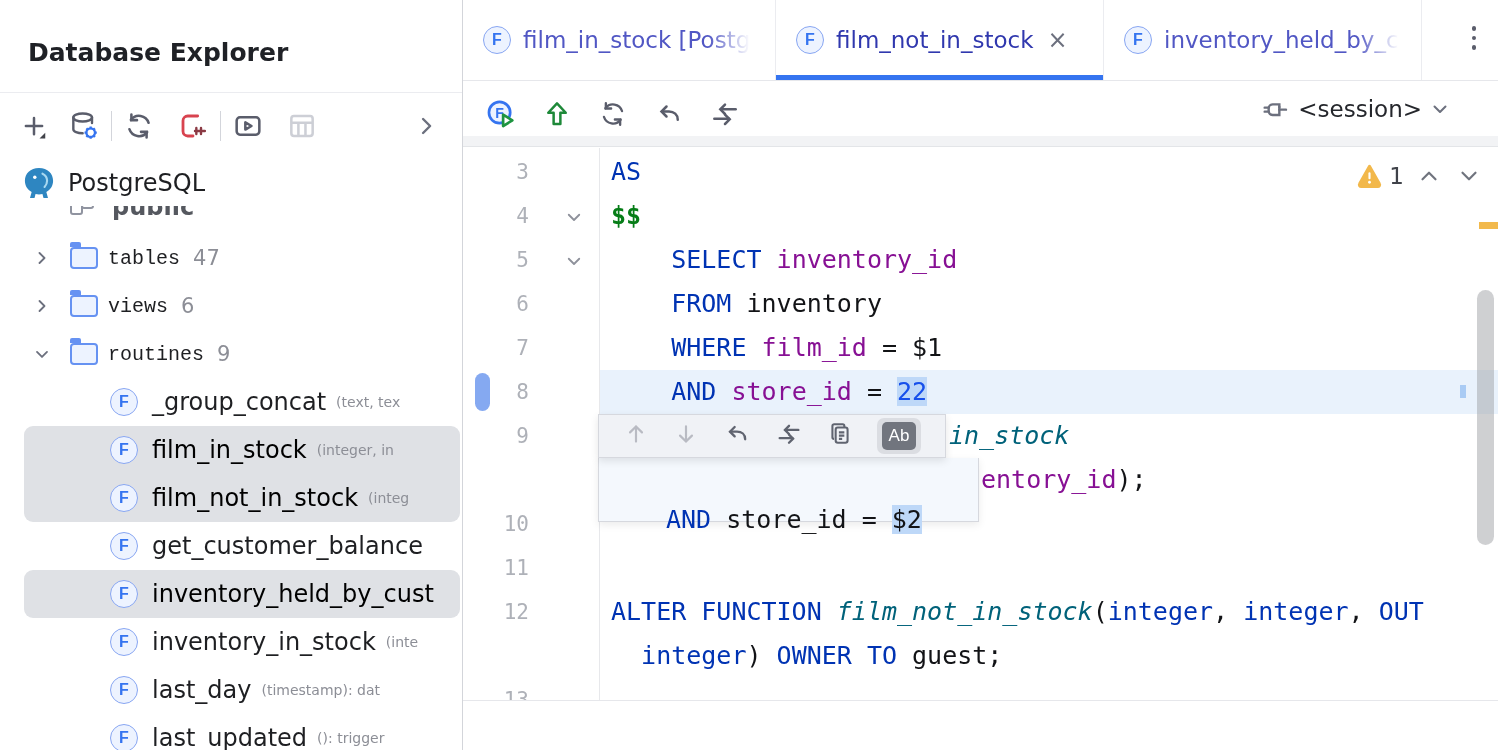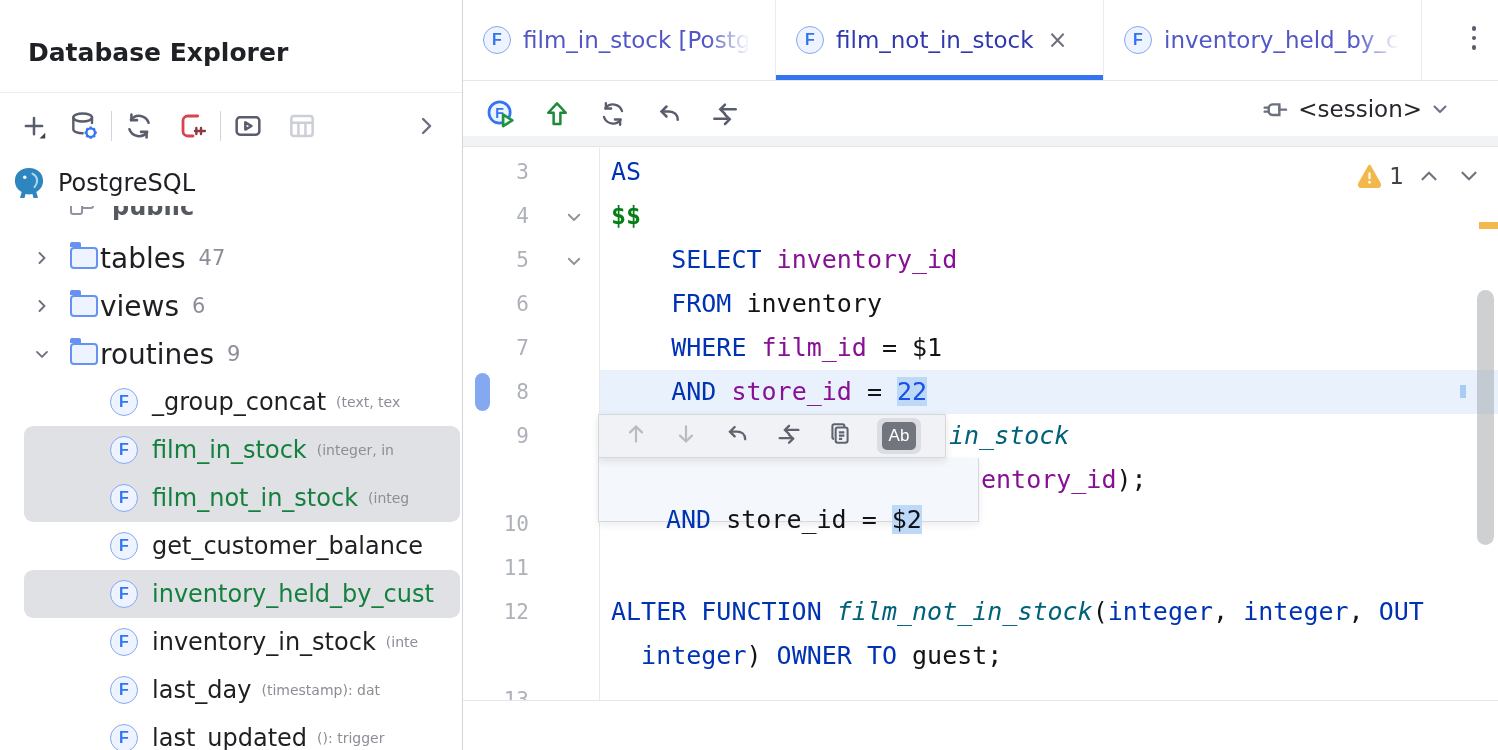--- a/index.html
+++ b/index.html
@@ -11,33 +11,33 @@
   .left-panel { position:absolute; left:0; top:12px; width:462px; height:750px; background:#fff; }
   .lp-header { height:81px; border-bottom:1px solid #EBECF0; display:flex; align-items:center; padding-left:28px; }
   .lp-title { font-size:25px; font-weight:bold; color:#1F2126; }
   .lp-toolbar { height:66px; display:flex; align-items:center; padding-left:16px; }
   .tbtn { display:flex; align-items:center; justify-content:center; width:36px; height:36px; border-radius:6px; flex:none; }
   .vsep { width:1px; height:30px; background:#D3D5DB; margin:0 9px; flex:none; }
 
   
   .tree { position:absolute; left:0; top:148px; width:462px; height:602px; overflow:hidden; }
   .tree-row { display:flex; align-items:center; white-space:nowrap; overflow:hidden; }
-  .row-pg { position:absolute; left:0; top:0; width:100%; height:46px; background:#fff; z-index:3; padding-left:10px; gap:10px; }
+  .row-pg { position:absolute; left:0; top:0; width:100%; height:46px; background:#fff; z-index:3; padding-left:20px; gap:10px; }
   .row-pg .lbl { font-size:24px; color:#1E1F22; }
   .row-public { position:absolute; left:0; top:24px; width:100%; height:46px; z-index:1; padding-left:70px; gap:16px;font-weight:bold; }
   .row-public .lbl { font-size:24px; color:#55585F; }
   .folders { position:absolute; left:0; top:74px; width:100%; z-index:2; }
   .row-folder { height:48px; padding-left:32px; }
   .row-folder .chev { width:20px; margin-right:18px; display:flex; }
-  .row-folder .lbl { font-size:28px; color:#1E1F22; margin-left:2px; }
+  .row-folder .lbl { font-size:20px; color:#1E1F22; margin-left:10px;font-family:Liberation Mono, monospace; }
   .row-folder .cnt { font-size:21px; color:#8C8E96; margin-left:13px; }
   .fns { position:absolute; left:0; top:218px; width:100%; z-index:2; }
   .row-fn { height:48px; padding-left:110px; }
   .row-fn .name { font-size:24px; color:#1E1F22; margin-left:14px; }
-  .row-fn .name.open { color:#15803d; }
+  .row-fn .name.open { color:#000000; }
   .row-fn .params { font-size:14px; color:#8C8E96; margin-left:10px; }
   .sel-block { position:absolute; left:24px; right:2px; background:#DFE1E5; border-radius:9px; z-index:1; }
   .sel-1 { top:266px; height:96px; } .sel-2 { top:410px; height:48px; }
   .fns .tree-row { position:relative; z-index:2; }
 
   .f-badge { width:28px; height:28px; border-radius:50%; background:#EDF3FF; border:1.5px solid #88A6F2;
              color:#3574F0; font-size:16px; font-weight:bold; display:flex; align-items:center; justify-content:center;
              font-family:"Liberation Sans",sans-serif; flex:none; }
   .folder-ic { position:relative; width:28px; height:22px; border:2px solid #6692F2; border-radius:4px; background:#EDF3FF; flex:none; }
   .folder-ic::before { content:""; position:absolute; left:-2px; top:-7px; width:11px; height:5px; background:#6692F2; border-radius:2px 2px 0 0; }

